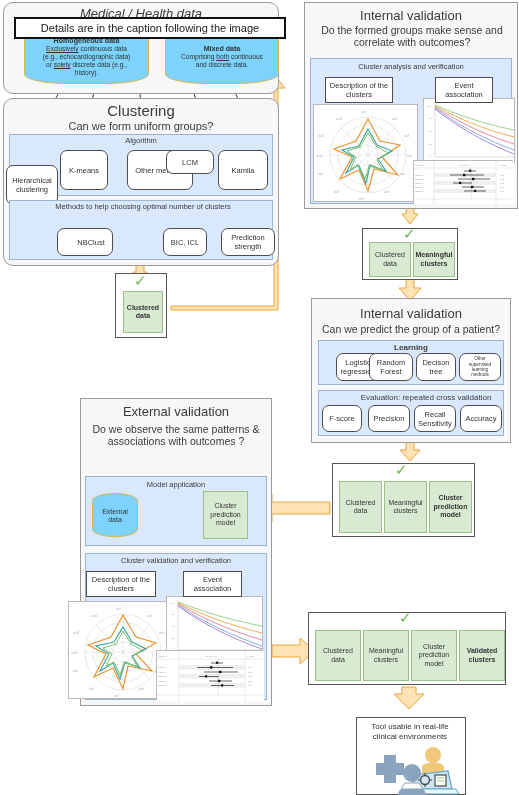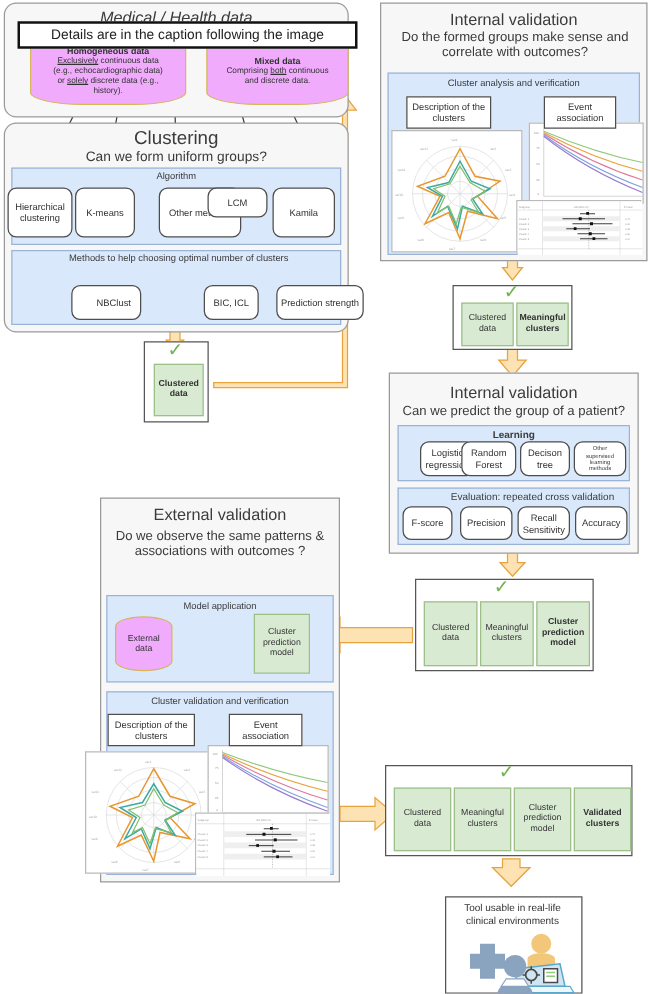--- a/index.html
+++ b/index.html
@@ -25,21 +25,21 @@
 
   
   .greenbox{background:#ffffff;border:1.4px solid #555;}
   .chip{background:#d9ead3;border:1px solid #9cc088;
         display:flex;align-items:center;justify-content:center;text-align:center;
         font-size:7px;line-height:8.5px;color:#333;}
   .chip.bold{font-weight:bold;}
   .check{position:absolute;font-size:15px;color:#73b253;line-height:1;}
 
   
-  .cyl{background:#f0abfc;border:1px solid #d6b656;border-radius:42px/10px;
+  .cyl{background:#7dd3fc;border:1px solid #d6b656;border-radius:42px/10px;
        display:flex;align-items:center;justify-content:center;text-align:center;
        font-size:6.6px;line-height:8px;color:#333;padding:4px 3px 2px;}
   .cyl b{font-size:7.1px;}
   .u{text-decoration:underline;}
 
   
   .callout{background:#ffffff;border:2px solid #111;display:flex;align-items:center;
            justify-content:center;font-size:11px;color:#222;}
 
   
@@ -123,32 +123,32 @@
 
 <div class="abs callout" style="left:14px;top:17px;width:272px;height:22px;z-index:9;">Details are in the caption following the image</div>
 
 <div class="abs panel" style="left:3px;top:98px;width:276px;height:168px;"></div>
 <div class="abs panel-title" style="left:3px;top:102px;width:276px;font-size:15px;">Clustering</div>
 <div class="abs panel-sub" style="left:3px;top:120px;width:276px;font-size:11px;">Can we form uniform groups?</div>
 
 <div class="abs blueband" style="left:9px;top:134px;width:264px;height:62px;"></div>
 <div class="abs band-label" style="left:9px;top:136px;width:264px;">Algorithm</div>
 
-<div class="abs node" style="left:6px;top:150px;width:52px;height:40px;">Hierarchical clustering</div>
+<div class="abs node" style="left:6px;top:165px;width:52px;height:40px;">Hierarchical clustering</div>
 <div class="abs node" style="left:60px;top:150px;width:48px;height:40px;">K-means</div>
 <div class="abs node" style="left:112px;top:150px;width:66px;height:40px;margin-left:15px;">Other methods</div>
 <div class="abs node" style="left:166px;top:150px;width:48px;height:24px;">LCM</div>
 <div class="abs node" style="left:218px;top:150px;width:50px;height:40px;">Kamila</div>
 
 <div class="abs blueband" style="left:9px;top:200px;width:264px;height:60px;"></div>
 <div class="abs band-label" style="left:48px;top:202px;width:190px;line-height:9px;">Methods to help choosing optimal number of clusters</div>
 
 <div class="abs node" style="left:57px;top:228px;width:56px;height:28px;padding-left:12px;">NBClust</div>
 <div class="abs node" style="left:163px;top:228px;width:44px;height:28px;">BIC, ICL</div>
-<div class="abs node" style="left:221px;top:228px;width:70px;height:28px;">Prediction strength</div>
+<div class="abs node" style="left:221px;top:228px;width:54px;height:28px;">Prediction strength</div>
 
 <div class="abs greenbox" style="left:115px;top:273px;width:52px;height:65px;">
   <span class="check" style="left:18px;top:-1px;">✓</span>
   <div class="chip bold" style="position:absolute;left:7px;top:17px;width:38px;height:40px;">Clustered data</div>
 </div>
 
 <div class="abs panel-sq" style="left:304px;top:2px;width:214px;height:207px;"></div>
 <div class="abs panel-title" style="left:304px;top:8px;width:214px;font-size:13px;">Internal validation</div>
 <div class="abs panel-sub" style="left:314px;top:24px;width:196px;font-size:10.5px;">Do the formed groups make sense and correlate with outcomes?</div>
 

